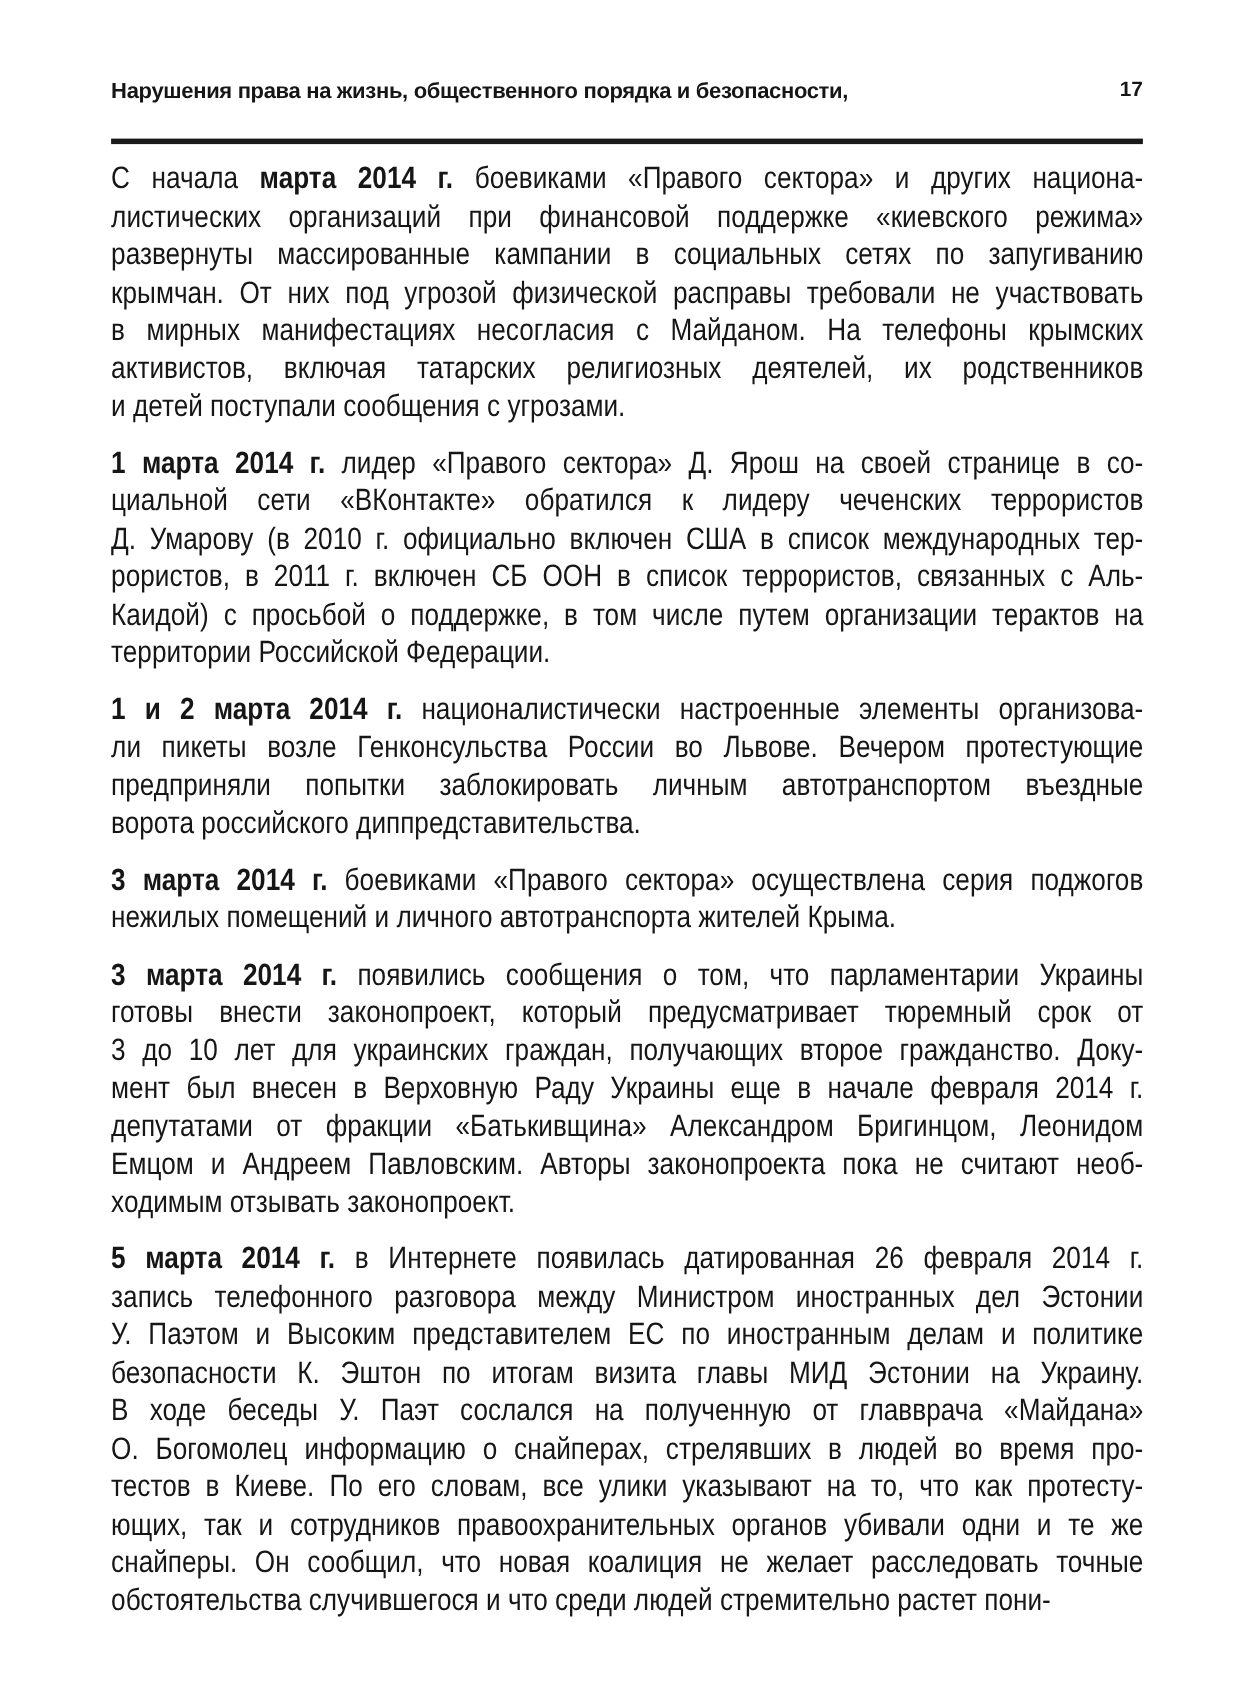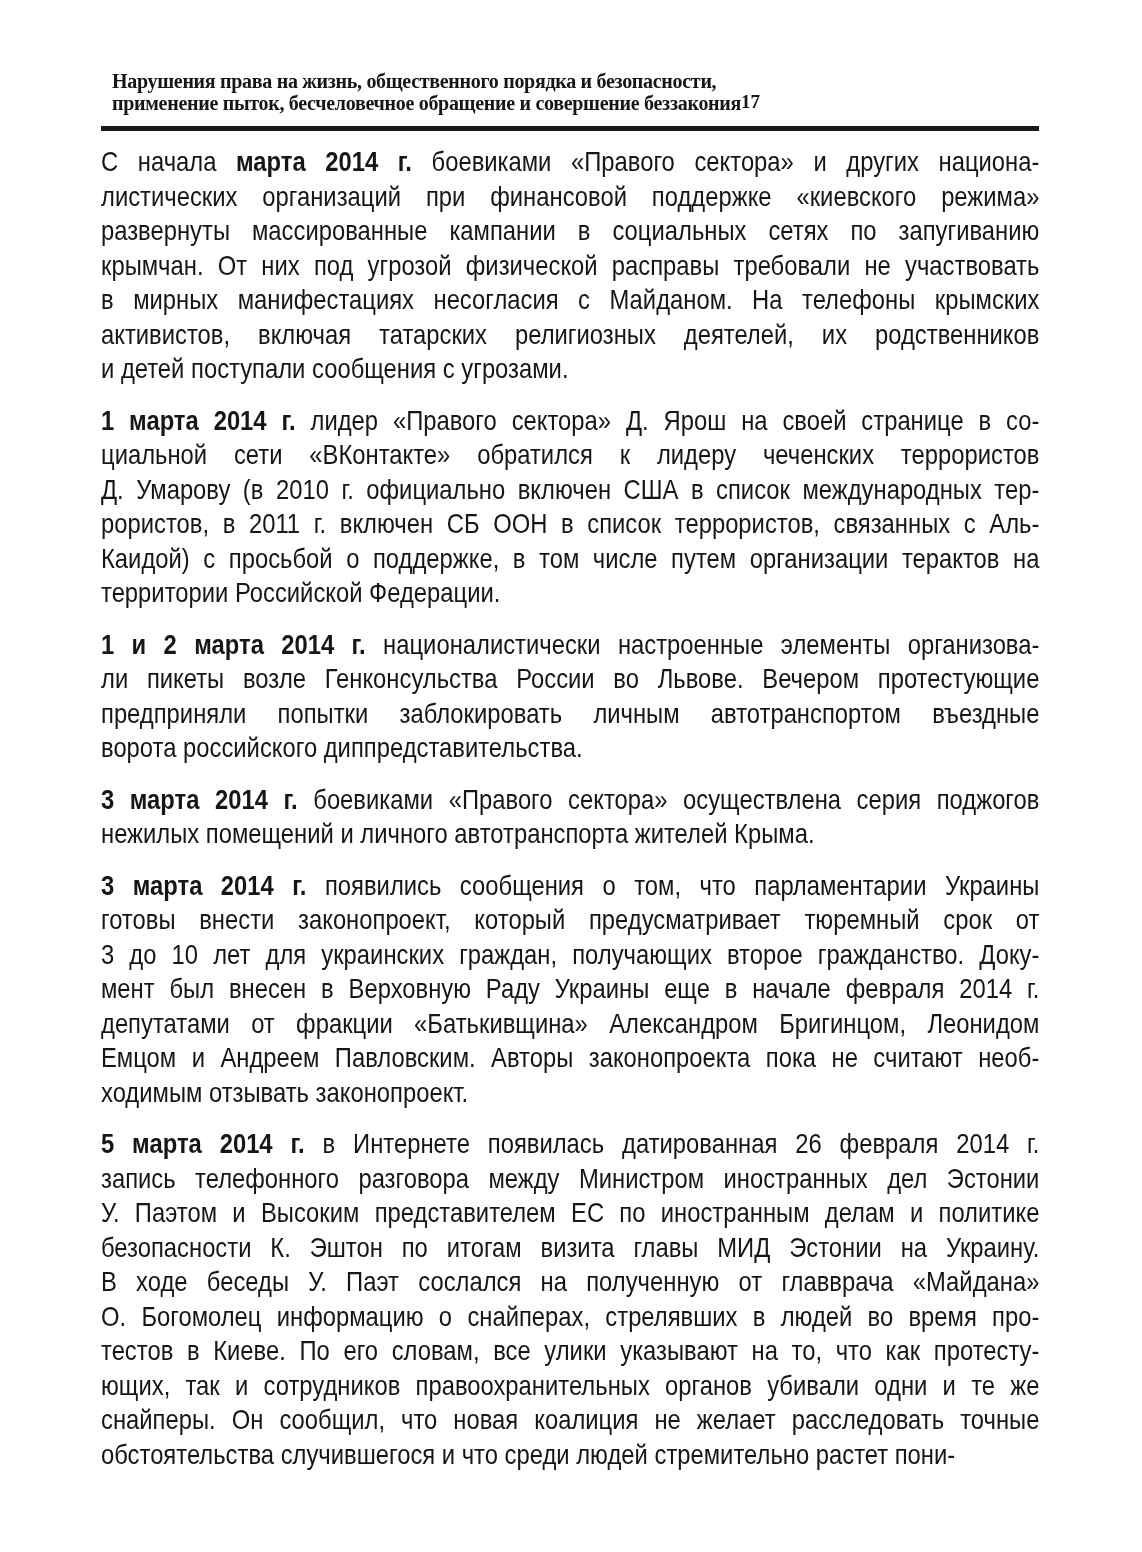--- a/index.html
+++ b/index.html
@@ -7,27 +7,26 @@
       position: relative;
       width: 1142px;
       height: 1552px;
       background: #ffffff;
       overflow: hidden;
       font-family: "Liberation Sans", sans-serif;
       color: #161616;
     }
     .header-row {
       position: absolute;
-      left: 112px;
+      left: 101px;
       top: 70px;
       width: 938px;
       display: flex;
-      justify-content: flex-start;
+      justify-content: space-between;
       align-items: flex-end;
-      font-family: Liberation Serif, serif;
     }
     .header-title {
       font-weight: bold;
       font-size: 20px;
       line-height: 22px;
       letter-spacing: -0.3px;
       white-space: nowrap;
     }
     .page-number {
       font-weight: bold;
@@ -62,21 +61,20 @@
     .date { font-weight: bold; }
   </style>
 </head>
 <body>
 
 <div class="page">
 
   <div class="header-row">
     <div class="header-title">
       <div>Нарушения права на жизнь, общественного порядка и безопасности,</div>
-      <div>применение пыток, бесчеловечное обращение и совершение беззакония</div>
     </div>
     <div class="page-number">17</div>
   </div>
 
   <div class="rule"></div>
 
   <div class="content">
 
   <div class="para">
         <div class="line"><span>С начала </span><b class="date">марта 2014 г.</b><span> боевиками «Правого сектора» и других национа-</span></div>

